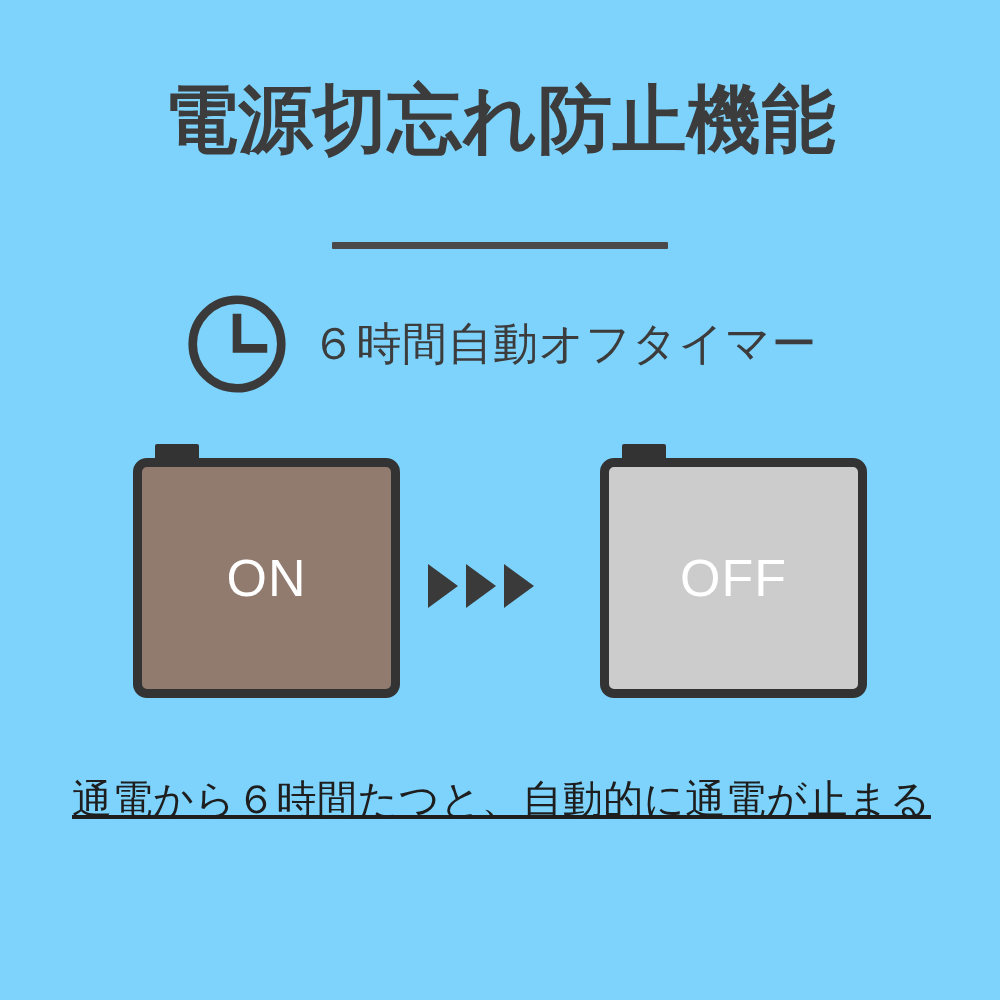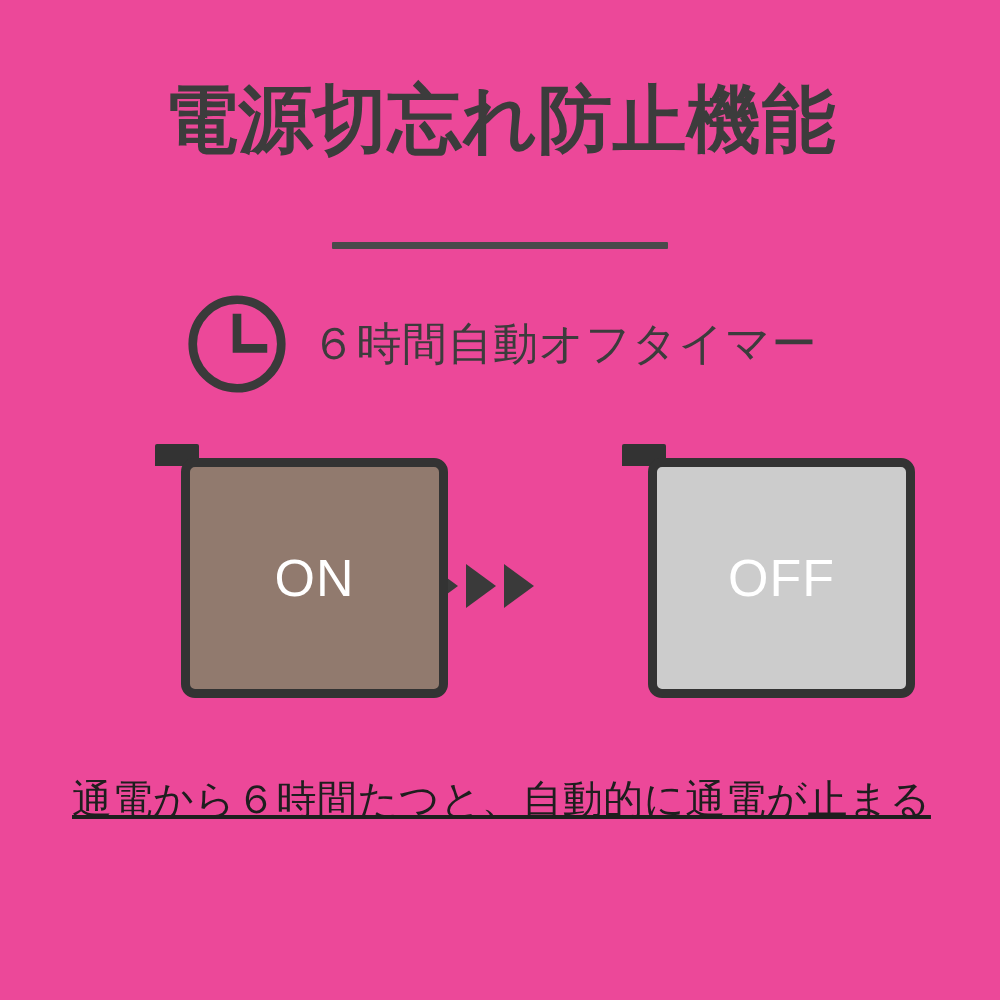--- a/index.html
+++ b/index.html
@@ -14,21 +14,21 @@
     overflow: hidden;
     font-family: "Liberation Sans", "DejaVu Sans", sans-serif;
     color: #3a3a3a;
     -webkit-font-smoothing: antialiased;
   }
 
   .page {
     position: relative;
     width: 1000px;
     height: 1000px;
-    background: #ec4899;
+    background: #7dd3fc;
   }
 
   
   .title {
     position: absolute;
     left: 0;
     top: 78px;
     width: 1000px;
     text-align: center;
     font-size: 74px;
@@ -113,21 +113,20 @@
     top: 0;
     width: 267px;
     height: 240px;
     box-sizing: border-box;
     border: 9px solid #333333;
     border-radius: 14px;
     z-index: 2;
     display: flex;
     align-items: center;
     justify-content: center;
-    margin-left: 48px;
   }
   .device.on  .device-body { background: #917a6e; }
   .device.off .device-body { background: #cccccc; border-radius: 14px; }
 
   .device-label {
     font-size: 52px;
     line-height: 56px;
     font-weight: 400;
     color: #ffffff;
     letter-spacing: 1px;

